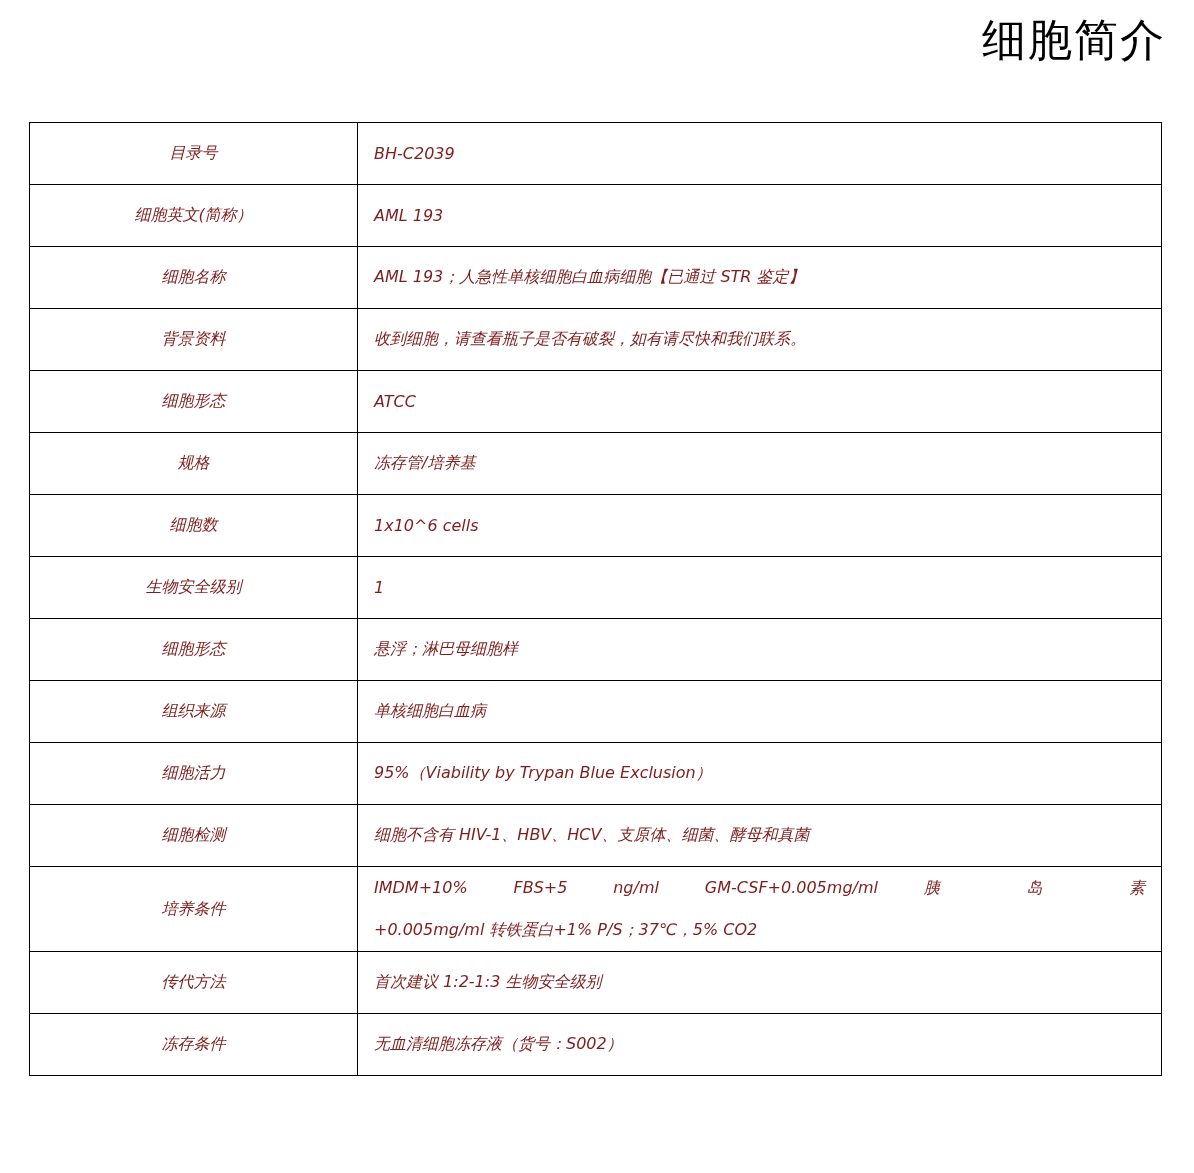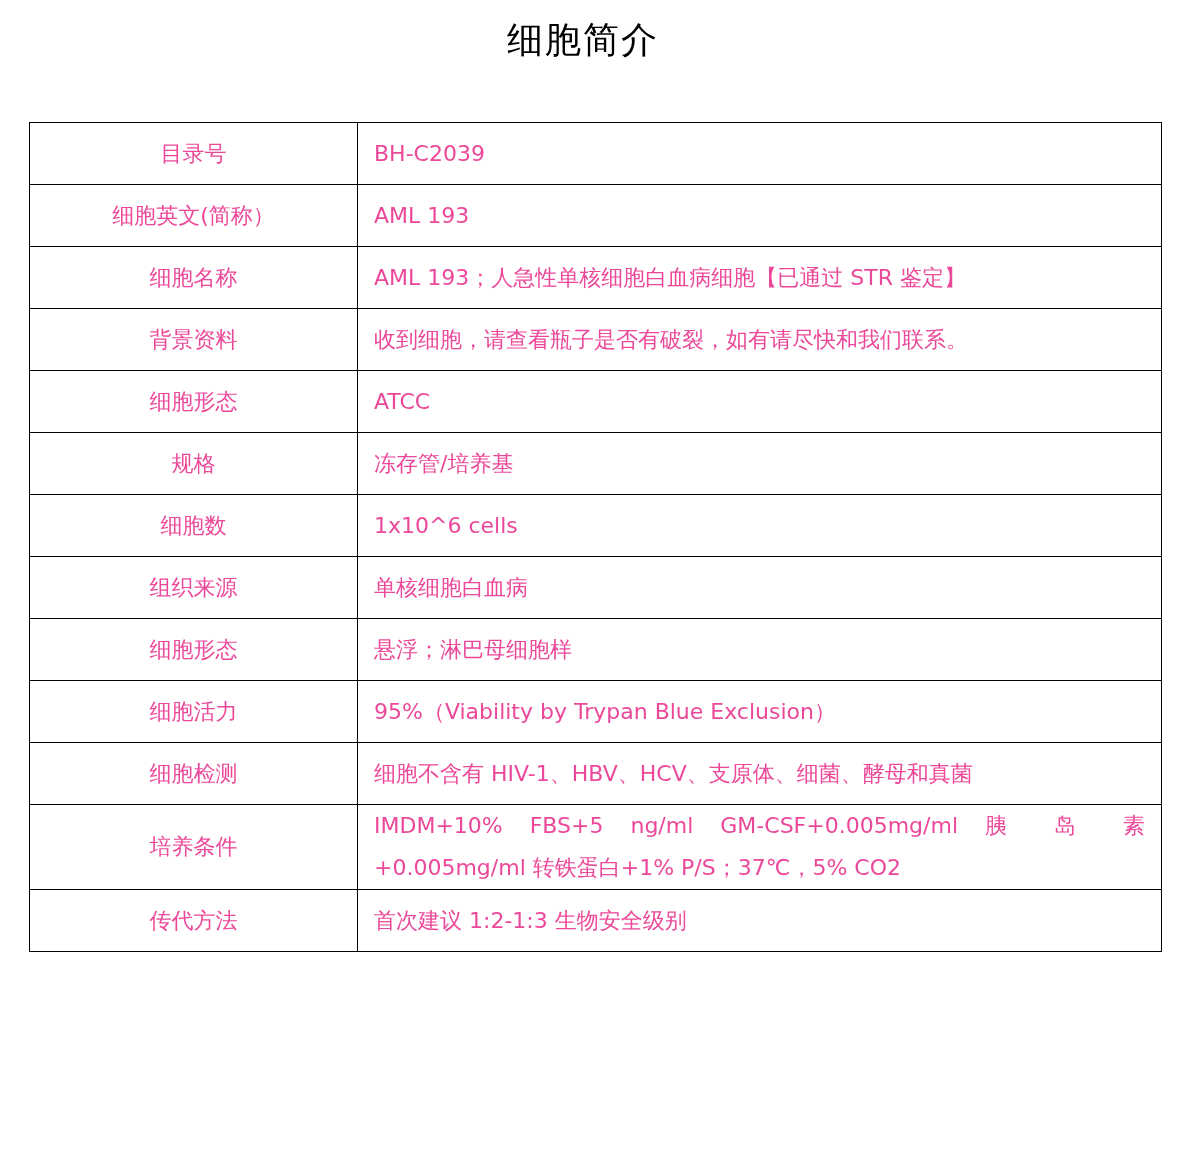--- a/index.html
+++ b/index.html
@@ -1,23 +1,23 @@
 <!DOCTYPE html>
 <html><head>
 <meta charset="utf-8">
 <style>
   html, body { margin: 0; padding: 0; background: #ffffff; }
   body { width: 1194px; height: 1173px; position: relative; overflow: hidden;
          font-family: "DejaVu Sans", "Liberation Sans", sans-serif; color: #111; }
-  .title { position: absolute; left: 0; top: 8px; width: 1166px; text-align: center;
-           font-family: "DejaVu Serif", "Liberation Serif", serif; font-size: 36px; line-height: 64px;
+  .title { position: absolute; left: 0; top: 8px; width: 1166px; text-align: right;
+           font-family: "DejaVu Serif", "Liberation Serif", serif; font-size: 44px; line-height: 64px;
            color: #000; letter-spacing: 2px; }
   table.info { position: absolute; left: 29px; top: 122px; width: 1133px; border-collapse: collapse;
                table-layout: fixed; }
-  table.info td { border: 1.5px solid #000; font-size: 22px; color: #ec4899; padding: 0; }
+  table.info td { border: 1.5px solid #000; font-size: 16px; color: #7f1d1d; padding: 0; font-style: italic; }
   td.label { width: 327px; text-align: center; height: 61px; }
   td.value { padding-left: 16px !important; padding-right: 16px !important; height: 61px; }
   td.value.multi { height: 83px; line-height: 42px; text-align: justify; text-align-last: left; margin-top: 28px; }
   td.value.multi .line1 { display: block; text-align: justify; text-align-last: justify; }
   td.value.multi .line2 { display: block; }
 </style>
 </head>
 <body>
 
 <div class="title">细胞简介</div>
@@ -46,40 +46,48 @@
     </tr>
     <tr>
       <td class="label">规格</td>
       <td class="value">冻存管/培养基</td>
     </tr>
     <tr>
       <td class="label">细胞数</td>
       <td class="value">1x10^6 cells</td>
     </tr>
     <tr>
-      <td class="label">组织来源</td>
-      <td class="value">单核细胞白血病</td>
+      <td class="label">生物安全级别</td>
+      <td class="value">1</td>
     </tr>
     <tr>
       <td class="label">细胞形态</td>
       <td class="value">悬浮；淋巴母细胞样</td>
+    </tr>
+    <tr>
+      <td class="label">组织来源</td>
+      <td class="value">单核细胞白血病</td>
     </tr>
     <tr>
       <td class="label">细胞活力</td>
       <td class="value">95%（Viability by Trypan Blue Exclusion）</td>
     </tr>
     <tr>
       <td class="label">细胞检测</td>
       <td class="value">细胞不含有 HIV-1、HBV、HCV、支原体、细菌、酵母和真菌</td>
     </tr>
     <tr>
       <td class="label" style="height:83px;">培养条件</td>
       <td class="value multi">
         <span class="line1">IMDM+10%  FBS+5  ng/ml  GM-CSF+0.005mg/ml  胰 岛 素</span>
         <span class="line2">+0.005mg/ml 转铁蛋白+1% P/S；37℃，5% CO2</span>
       </td>
     </tr>
     <tr>
       <td class="label">传代方法</td>
       <td class="value">首次建议 1:2-1:3  生物安全级别</td>
     </tr>
+    <tr>
+      <td class="label">冻存条件</td>
+      <td class="value">无血清细胞冻存液（货号：S002）</td>
+    </tr>
   </tbody>
 </table>
 
 </body></html>

